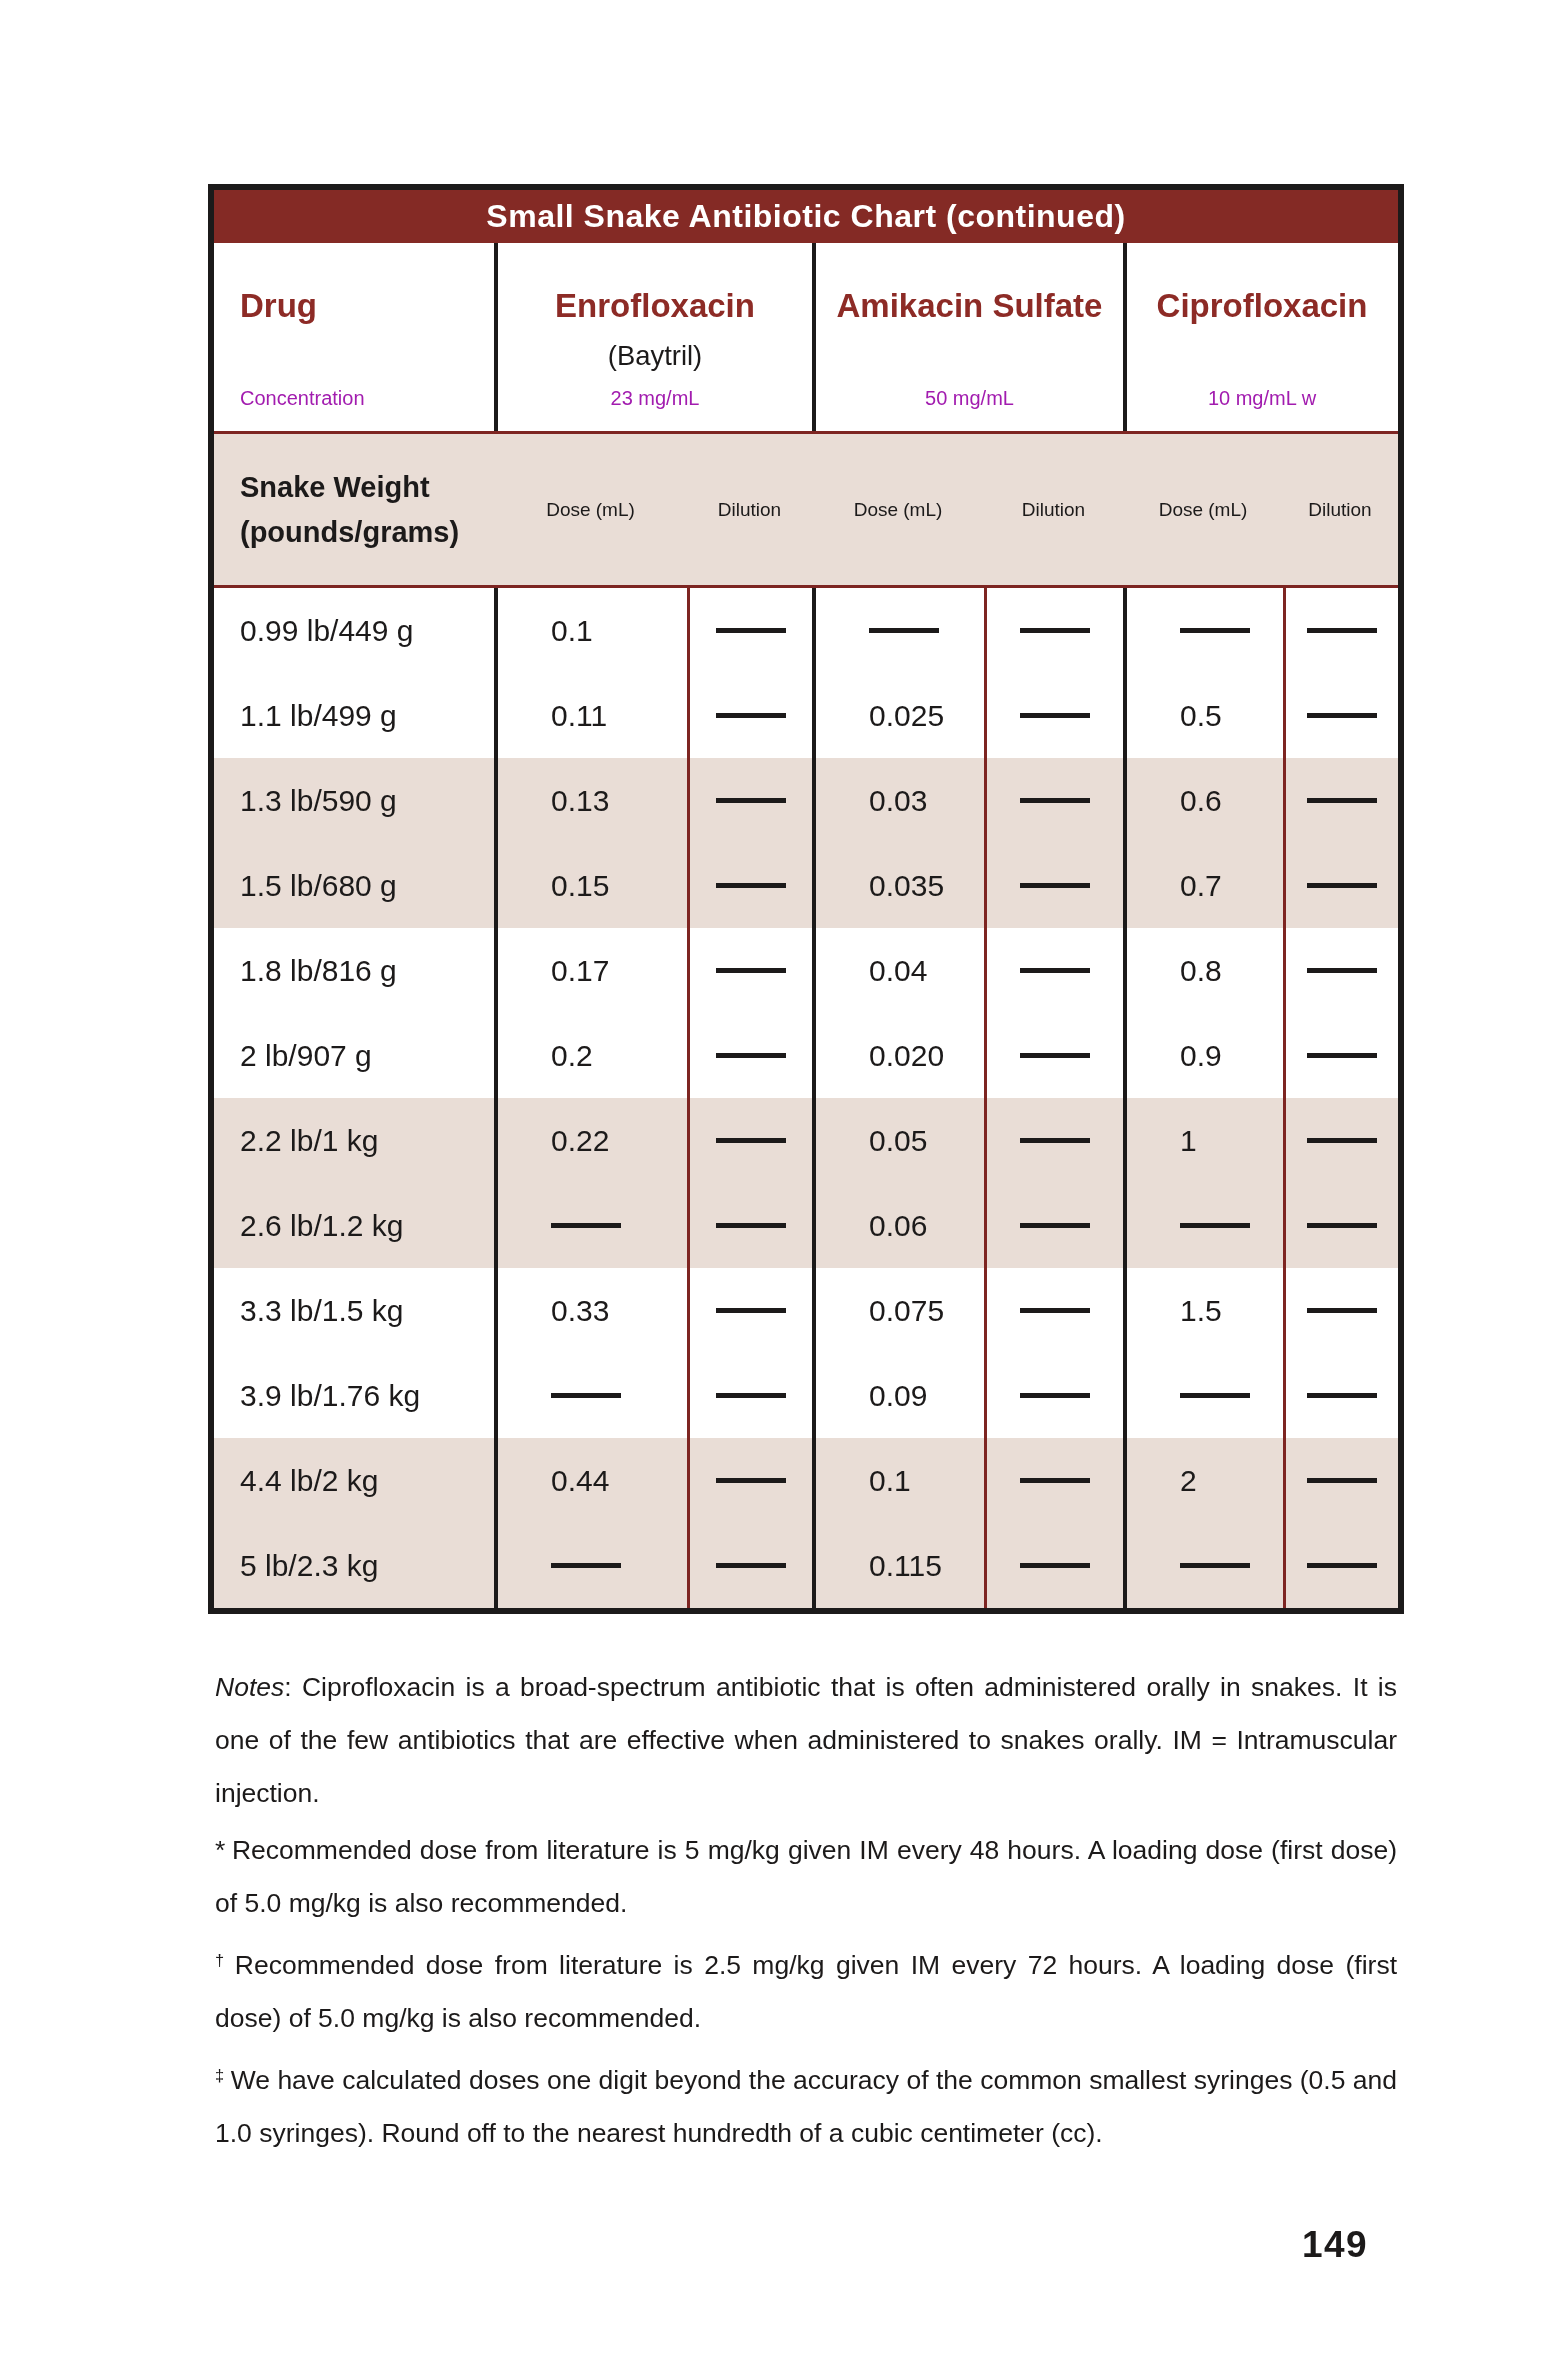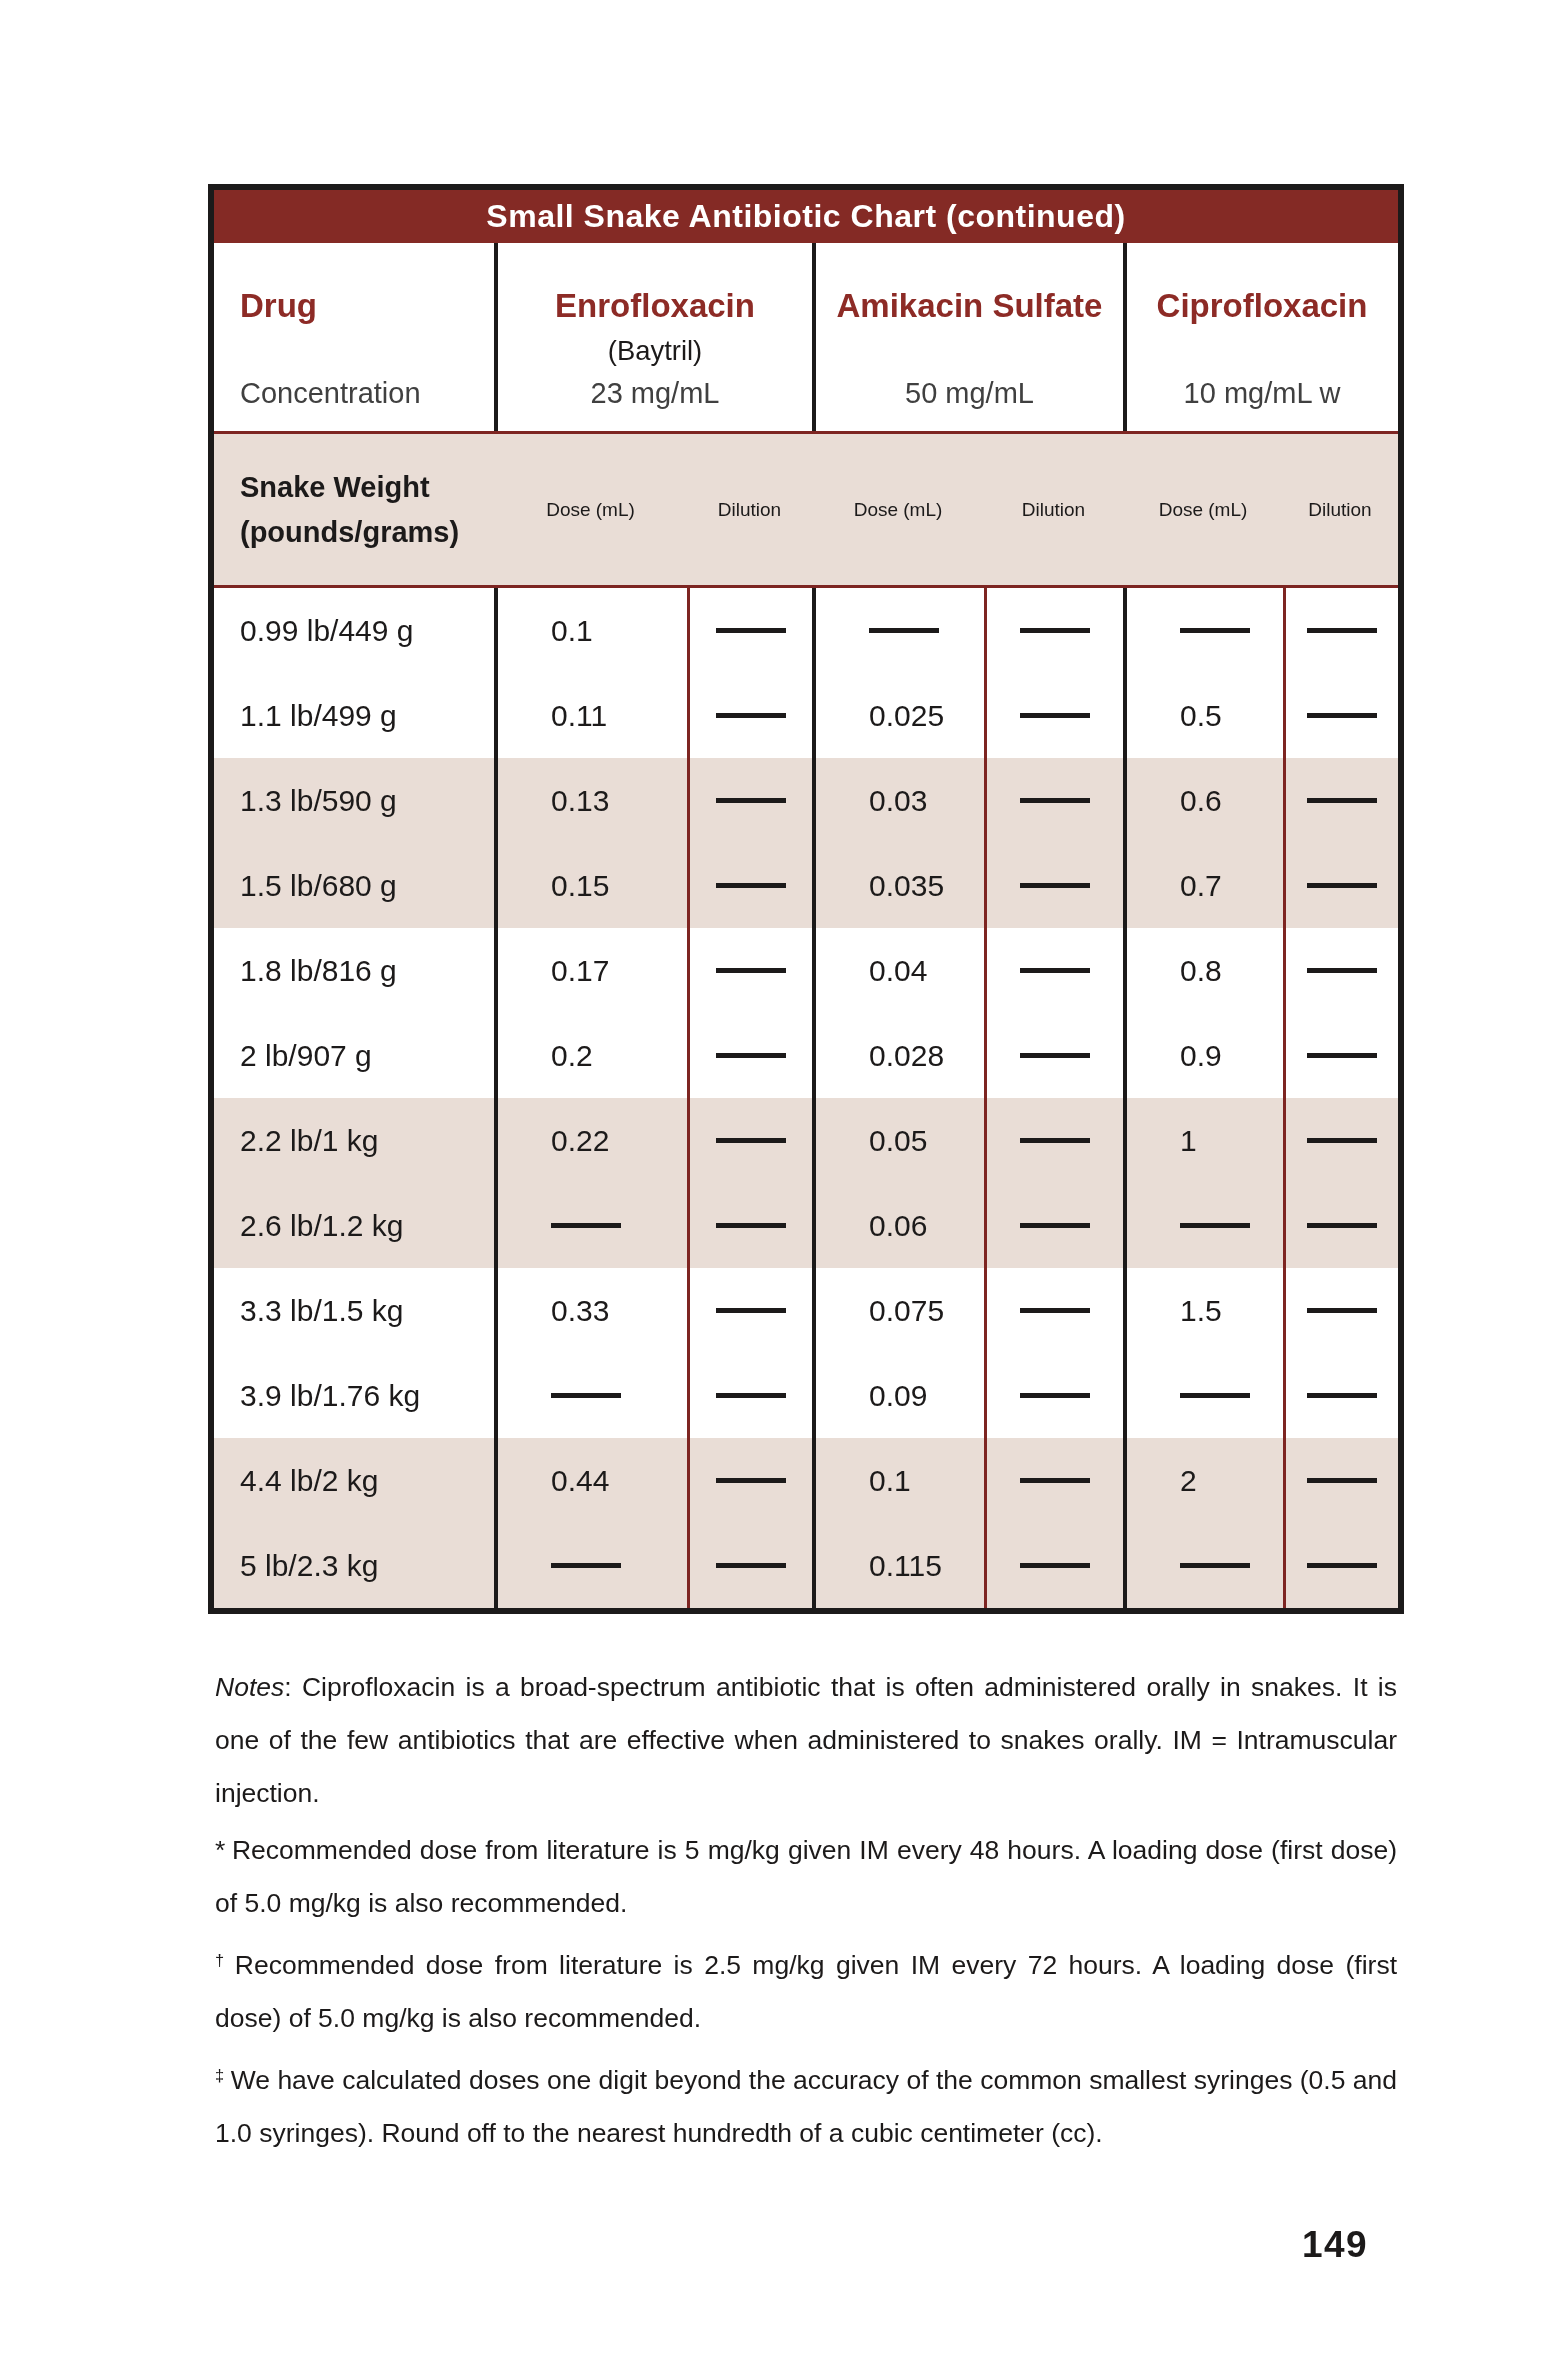--- a/index.html
+++ b/index.html
@@ -35,21 +35,21 @@
     display: flex; flex-direction: column; justify-content: space-between;
     padding-top: 44px; padding-bottom: 21px;
     align-items: center; text-align: center;
   }
   .hcell.drug-col { width: 280px; align-items: flex-start; text-align: left; padding-left: 26px; }
   .hcell.g2 { width: 318px; border-left: 4.7px solid #1c1a1a; }
   .hcell.g3 { width: 311px; border-left: 4.7px solid #1c1a1a; }
   .hcell.g4 { width: 274px; border-left: 4.7px solid #1c1a1a; }
   .drug-label, .drug-name { color: #8d2b26; font-weight: bold; font-size: 33px; }
   .drug-sub { font-size: 27.4px; color: #1c1a1a; }
-  .conc { font-size: 29px; color: #404040; }
+  .conc { font-size: 20px; color: #a21caf; }
 
   .subheader {
     display: flex; height: 157px;
     box-sizing: border-box;
     background: #e9ddd6;
     border-top: 3.8px solid #7d2522;
     border-bottom: 3.8px solid #7d2522;
   }
   .shcell {
     box-sizing: border-box;
@@ -216,21 +216,21 @@
     <div class="cell cl3">
         <span class="dash"></span>
       </div>
   </div>
   <div class="data-row r-white">
     <div class="cell cw">2 lb/907 g</div>
     <div class="cell cd1">0.2</div>
     <div class="cell cl1">
         <span class="dash"></span>
       </div>
-    <div class="cell cd2">0.028</div>
+    <div class="cell cd2">0.020</div>
     <div class="cell cl2">
         <span class="dash"></span>
       </div>
     <div class="cell cd3">0.9</div>
     <div class="cell cl3">
         <span class="dash"></span>
       </div>
   </div>
   <div class="data-row r-pink">
     <div class="cell cw">2.2 lb/1 kg</div>

